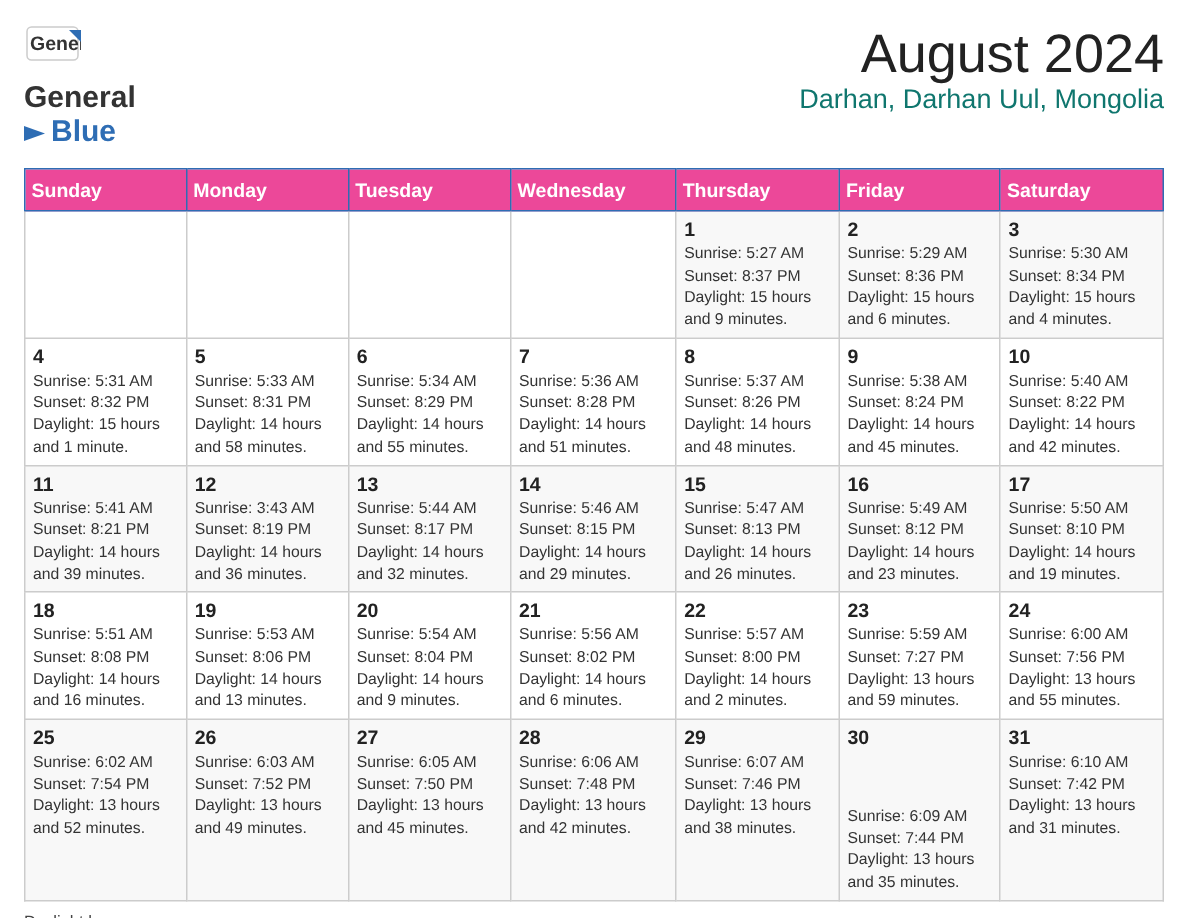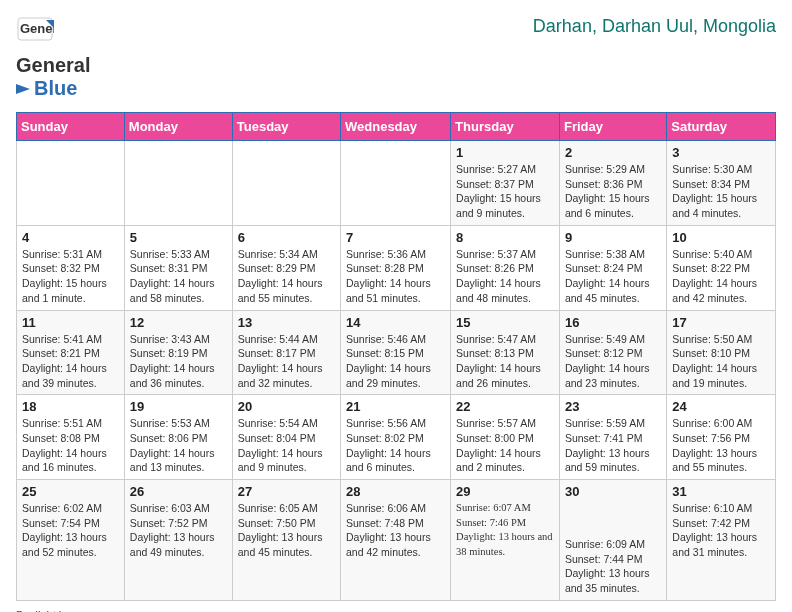--- a/index.html
+++ b/index.html
@@ -105,20 +105,21 @@
       <span style="font-size:20px; font-weight:bold; color:#333;">General</span>
     </div>
     <div style="display:flex; align-items:flex-end; gap:2px;">
       <svg width="16" height="16" viewBox="0 0 16 16">
         <polygon points="0,0 14,5 0,10" fill="#2e6db4"></polygon>
       </svg>
       <span style="font-size:20px; font-weight:bold; color:#2e6db4;">Blue</span>
     </div>
   </div>
   <div class="title-area">
+    <div class="main-title">August 2024</div>
     <div class="subtitle">Darhan, Darhan Uul, Mongolia</div>
   </div>
 </div>
 
 <table class="calendar">
   <thead>
     <tr>
     <th>Sunday</th>
         <th>Monday</th>
         <th>Tuesday</th>
@@ -268,21 +269,21 @@
         </td>
         <td>
           <span class="day-num">22</span>
           <div class="day-info" style="white-space: pre-line;">Sunrise: 5:57 AM
 Sunset: 8:00 PM
 Daylight: 14 hours and 2 minutes.</div>
         </td>
         <td>
           <span class="day-num">23</span>
           <div class="day-info" style="white-space: pre-line;">Sunrise: 5:59 AM
-Sunset: 7:41 PM
+Sunset: 7:27 PM
 Daylight: 13 hours and 59 minutes.</div>
         </td>
         <td>
           <span class="day-num">24</span>
           <div class="day-info" style="white-space: pre-line;">Sunrise: 6:00 AM
 Sunset: 7:56 PM
 Daylight: 13 hours and 55 minutes.</div>
         </td>
       </tr>
       <tr>
@@ -305,21 +306,21 @@
 Daylight: 13 hours and 45 minutes.</div>
         </td>
         <td>
           <span class="day-num">28</span>
           <div class="day-info" style="white-space: pre-line;">Sunrise: 6:06 AM
 Sunset: 7:48 PM
 Daylight: 13 hours and 42 minutes.</div>
         </td>
         <td>
           <span class="day-num">29</span>
-          <div class="day-info" style="white-space: pre-line; font-family: Liberation Serif, serif;">Sunrise: 6:07 AM
+          <div class="day-info" style="white-space: pre-line;">Sunrise: 6:07 AM
 Sunset: 7:46 PM
 Daylight: 13 hours and 38 minutes.</div>
         </td>
         <td>
           <span class="day-num">30</span>
           <div class="day-info" style="white-space: pre-line; margin-top: 38px;">Sunrise: 6:09 AM
 Sunset: 7:44 PM
 Daylight: 13 hours and 35 minutes.</div>
         </td>
         <td>

